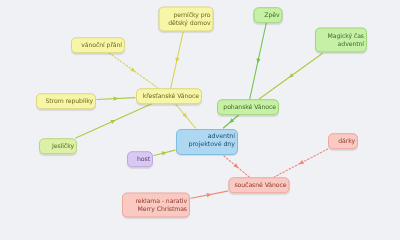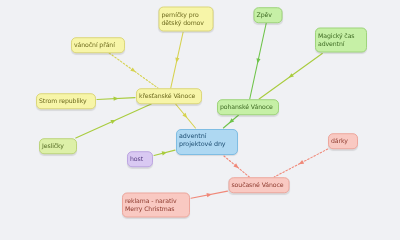--- a/index.html
+++ b/index.html
@@ -26,21 +26,21 @@
     width: 400px;
     height: 226px;
   }
   .node {
     position: absolute;
     box-sizing: border-box;
     transform: translate(-50%, -50%);
     border-radius: 5px;
     border-style: solid;
     border-width: 1px;
-    text-align: left;
+    text-align: right;
     line-height: 1.22;
     padding: 3px 2px;
     white-space: pre-line;
     box-shadow: 0 1px 1px rgba(0,0,0,0.10);
     letter-spacing: -0.1px;
   }
   .n-yellow {
     background: #f7f5a8;
     border-color: #dcd77a;
     color: #6e6b1f;

